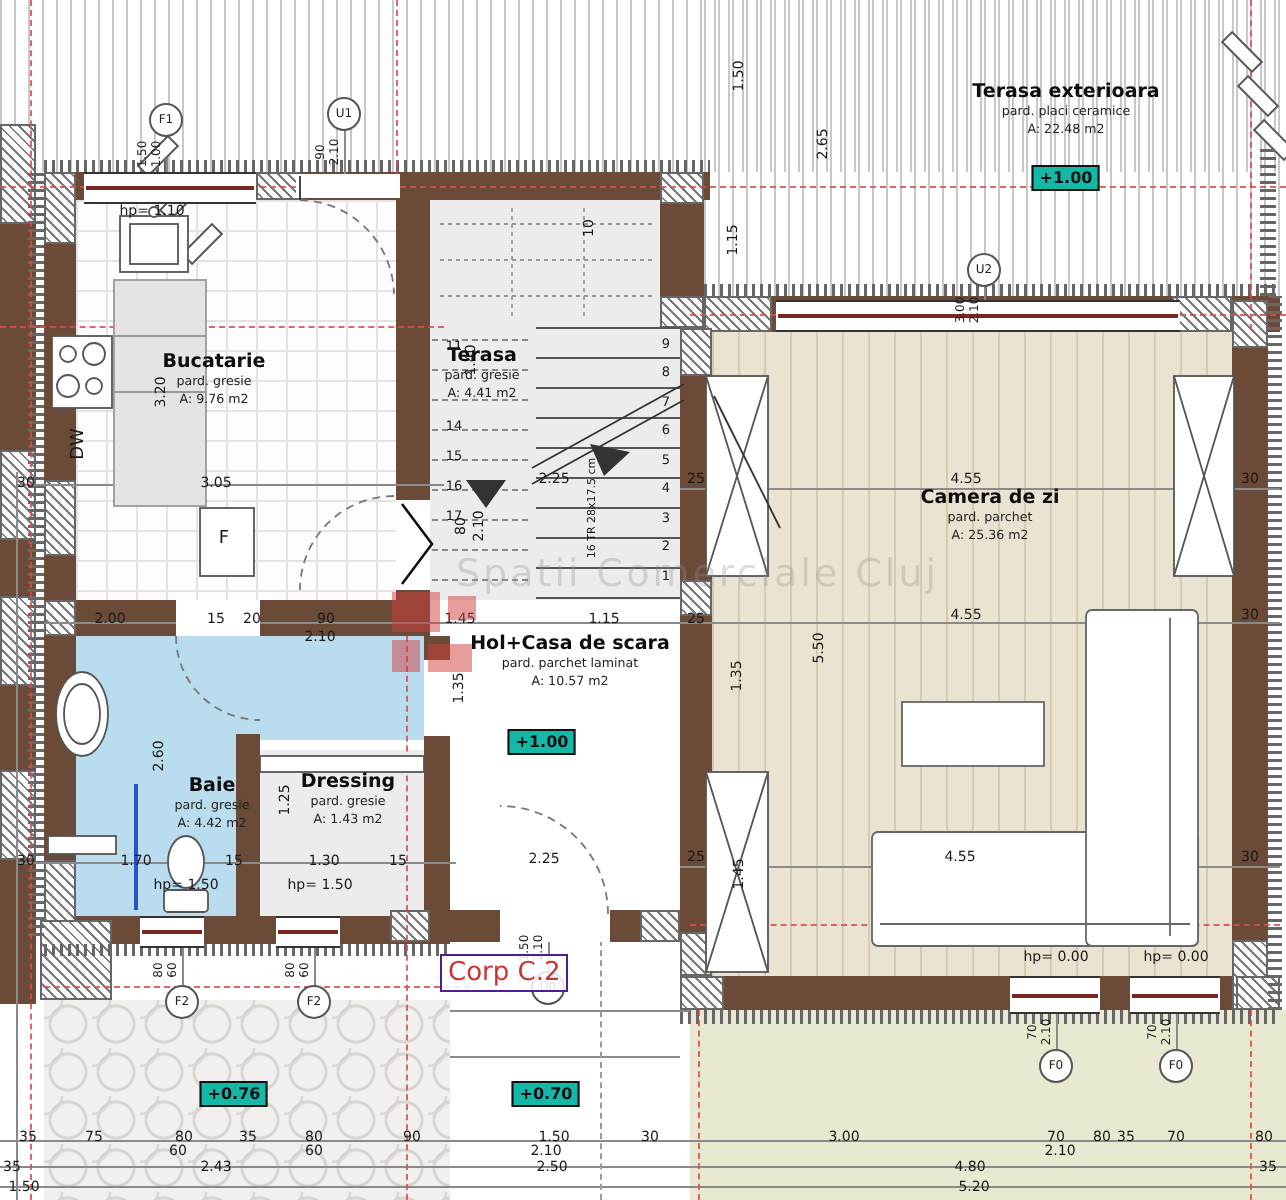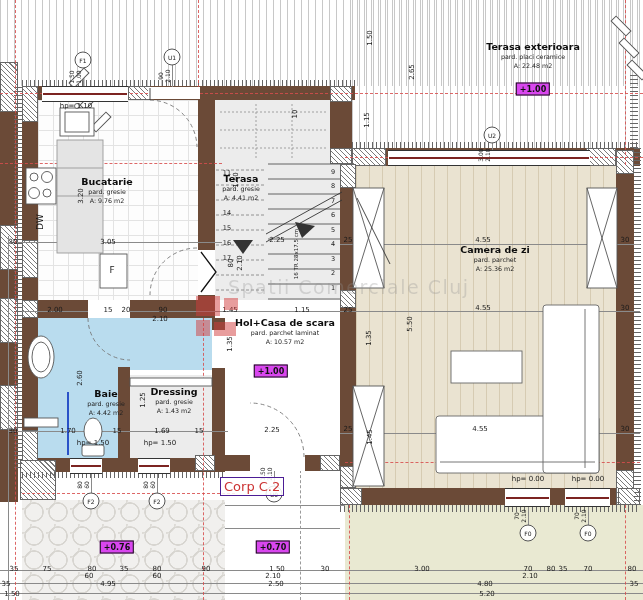--- a/index.html
+++ b/index.html
@@ -25,21 +25,21 @@
   .hl{position:absolute;height:1px;background:#8a8a8a}
   .vl{position:absolute;width:1px;background:#8a8a8a}
   .axh{position:absolute;height:0;border-top:1px dashed #d84d4d;opacity:.85}
   .axv{position:absolute;width:0;border-left:1px dashed #d84d4d;opacity:.85}
   .gdash{position:absolute;width:0;border-left:1.5px dashed #9a9a9a}
   .dim{position:absolute;font-size:7px;line-height:1;color:#1a1a1a;white-space:nowrap;transform:translate(-50%,-50%)}
   .dim.rot{transform:translate(-50%,-50%) rotate(-90deg)}
   .room{position:absolute;text-align:center;transform:translate(-50%,-50%);line-height:1.3;color:#0d0d0d;white-space:nowrap}
   .rname{font-weight:bold;font-size:9.5px}
   .rsub{font-size:6.3px;color:#222}
-  .elev{position:absolute;transform:translate(-50%,-50%);border:1px solid #111;background:#d946ef;font-weight:bold;font-size:8px;padding:1px 3px;white-space:nowrap}
+  .elev{position:absolute;transform:translate(-50%,-50%);border:1px solid #111;background:#14b8a6;font-weight:bold;font-size:8px;padding:1px 3px;white-space:nowrap}
   .mk{position:absolute;width:15px;height:15px;border:1px solid #555;border-radius:50%;background:rgba(255,255,255,.92);font-size:6px;line-height:15px;text-align:center;transform:translate(-50%,-50%);color:#222}
   .mdim{position:absolute;transform:translate(-50%,-50%) rotate(-90deg);font-size:6px;line-height:1.2;text-align:center;white-space:nowrap;color:#1a1a1a}
   .roofmark{position:absolute;width:20px;height:6px;background:#fff;border:1px solid #555}
   .corp{position:absolute;border:1px solid #4c1d95;color:#c33;background:rgba(255,255,255,.85);font-weight:normal;font-size:13px;padding:1px 3px;white-space:nowrap}
   .wm-text{position:absolute;left:228px;top:276px;font-size:19px;font-weight:normal;color:#909090;opacity:.3;letter-spacing:1.5px;white-space:nowrap}
   .wm-block{position:absolute;background:#d23c3c;opacity:.5}
 </style>
 </head>
 <body>
 
@@ -316,21 +316,21 @@
       <div class="dim" style="left: 163px; top: 310px;">90</div>
       <div class="dim" style="left: 160px; top: 319px;">2.10</div>
       <div class="dim" style="left: 230px; top: 310px;">1.45</div>
       <div class="dim" style="left: 302px; top: 310px;">1.15</div>
       <div class="dim" style="left: 348px; top: 310px;">25</div>
       <div class="dim" style="left: 483px; top: 308px;">4.55</div>
       <div class="dim" style="left: 625px; top: 308px;">30</div>
       <div class="dim" style="left: 13px; top: 431px;">30</div>
       <div class="dim" style="left: 68px; top: 431px;">1.70</div>
       <div class="dim" style="left: 117px; top: 431px;">15</div>
-      <div class="dim" style="left: 162px; top: 431px;">1.69</div>
+      <div class="dim" style="left: 162px; top: 431px;">1.30</div>
       <div class="dim" style="left: 199px; top: 431px;">15</div>
       <div class="dim" style="left: 272px; top: 430px;">2.25</div>
       <div class="dim" style="left: 348px; top: 429px;">25</div>
       <div class="dim" style="left: 480px; top: 429px;">4.55</div>
       <div class="dim" style="left: 625px; top: 429px;">30</div>
       <div class="dim" style="left: 14px; top: 569px;">35</div>
       <div class="dim" style="left: 47px; top: 569px;">75</div>
       <div class="dim" style="left: 92px; top: 569px;">80</div>
       <div class="dim" style="left: 124px; top: 569px;">35</div>
       <div class="dim" style="left: 157px; top: 569px;">80</div>
@@ -340,21 +340,21 @@
       <div class="dim" style="left: 422px; top: 569px;">3.00</div>
       <div class="dim" style="left: 528px; top: 569px;">70</div>
       <div class="dim" style="left: 551px; top: 569px;">80</div>
       <div class="dim" style="left: 563px; top: 569px;">35</div>
       <div class="dim" style="left: 588px; top: 569px;">70</div>
       <div class="dim" style="left: 632px; top: 569px;">80</div>
       <div class="dim" style="left: 89px; top: 576px;">60</div>
       <div class="dim" style="left: 157px; top: 576px;">60</div>
       <div class="dim" style="left: 273px; top: 576px;">2.10</div>
       <div class="dim" style="left: 530px; top: 576px;">2.10</div>
-      <div class="dim" style="left: 108px; top: 584px;">4.95</div>
+      <div class="dim" style="left: 108px; top: 584px;">2.43</div>
       <div class="dim" style="left: 276px; top: 584px;">2.50</div>
       <div class="dim" style="left: 485px; top: 584px;">4.80</div>
       <div class="dim" style="left: 634px; top: 584px;">35</div>
       <div class="dim" style="left: 6px; top: 584px;">35</div>
       <div class="dim" style="left: 487px; top: 594px;">5.20</div>
       <div class="dim" style="left: 12px; top: 594px;">1.50</div>
       <div class="dim" style="left: 76px; top: 106px;">hp= 1.10</div>
       <div class="dim" style="left: 93px; top: 443px;">hp= 1.50</div>
       <div class="dim" style="left: 160px; top: 443px;">hp= 1.50</div>
       <div class="dim" style="left: 528px; top: 479px;">hp= 0.00</div>

